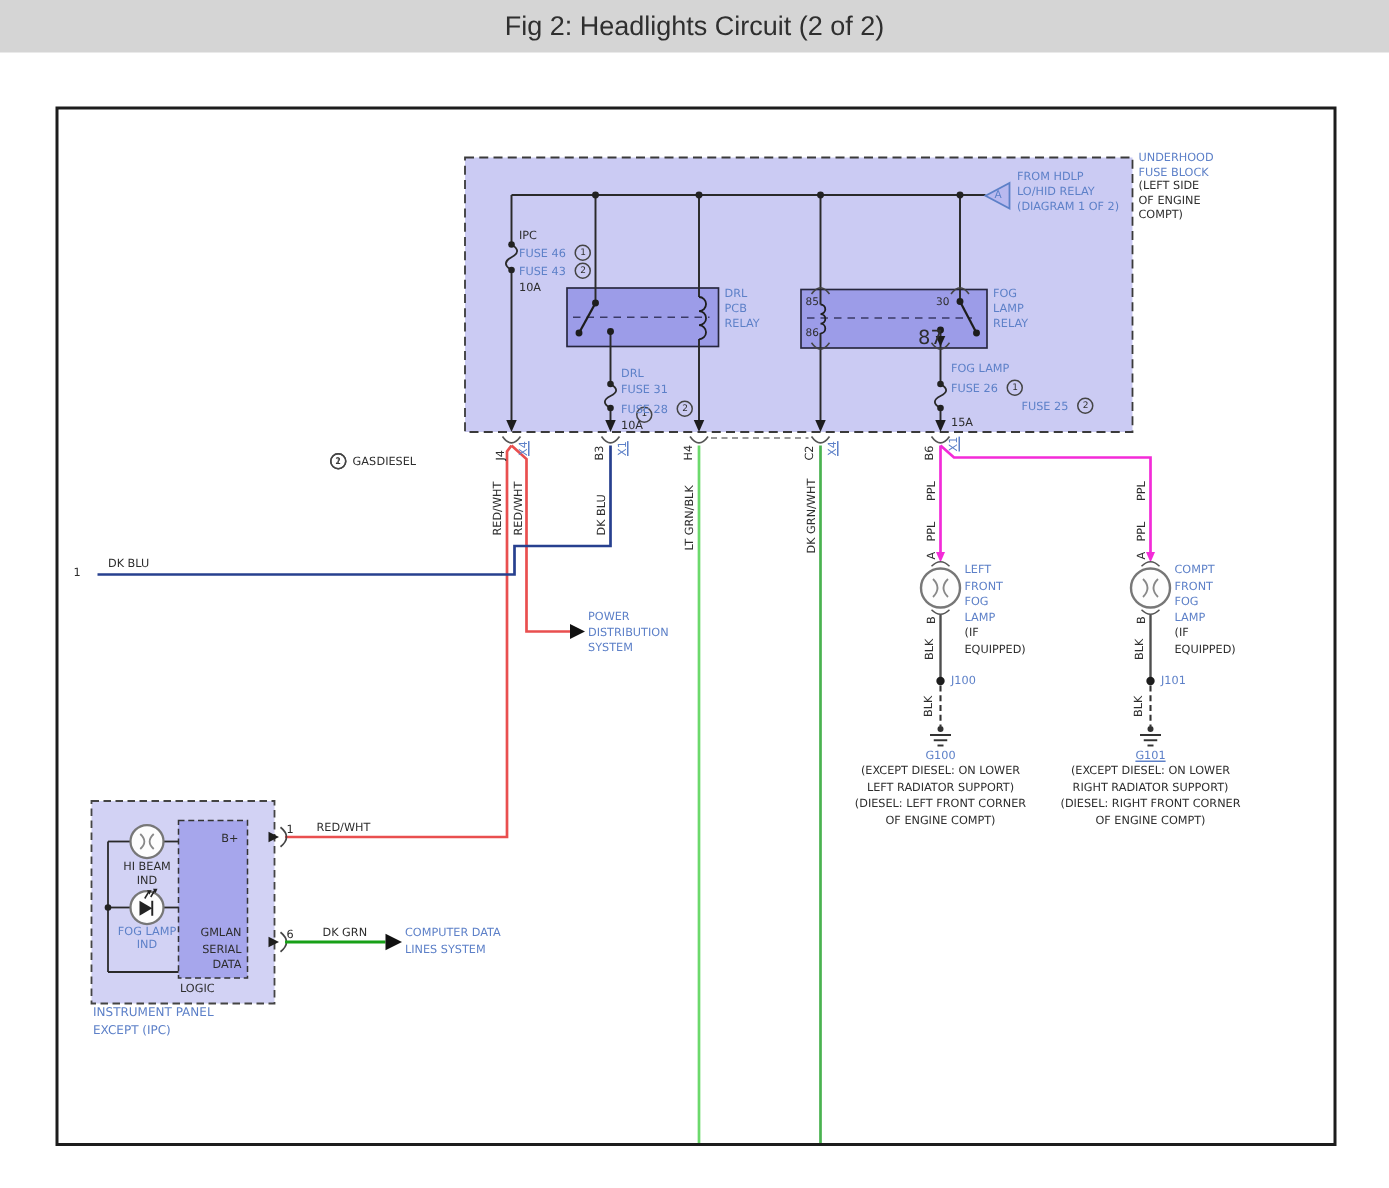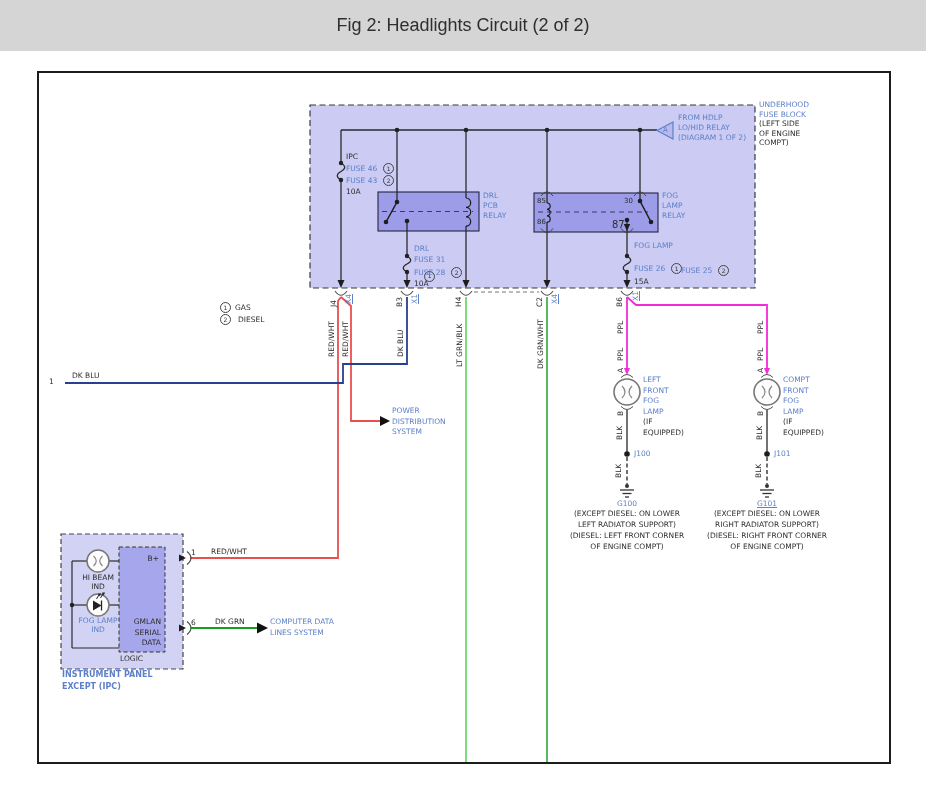--- a/index.html
+++ b/index.html
@@ -1,36 +1,36 @@
 <!DOCTYPE html>
 <html><head>
 <meta charset="utf-8">
 <style>
   html,body{margin:0;padding:0;background:#fff;}
   #page{position:relative;width:926px;height:792px;background:#ffffff;overflow:hidden;
         font-family:"DejaVu Sans",sans-serif;}
-  #titlebar{position:absolute;left:0;top:0;width:926px;height:51px;background:#d5d5d5;
+  #titlebar{position:absolute;left:0;top:0;width:926px;height:35px;background:#d5d5d5;
             display:flex;align-items:center;justify-content:center;}
   #titlebar .t{font-family:"Liberation Sans",sans-serif;font-size:18px;color:#2f2f2f;}
   #frame{position:absolute;left:37px;top:71px;width:850px;height:689px;border:2px solid #1c1c1c;background:#fff;}
   svg{position:absolute;left:0;top:0;}
   .lbl{position:absolute;font-size:7.5px;color:#2d2d2d;white-space:nowrap;line-height:1.3;}
   .s8{font-size:8px;}
   .blue{color:#5d80c8;}
   .vlbl{transform:rotate(-90deg);transform-origin:0 0;}
   .ul{text-decoration:underline;}
   .ctr{transform:translateX(-50%);text-align:center;}
   .frow{display:flex;align-items:center;gap:6px;}
   .circ{display:inline-flex;align-items:center;justify-content:center;width:9px;height:9px;
         border:1px solid #444;border-radius:50%;font-size:6px;color:#333;flex:0 0 auto;background:transparent;}
   .lh95 div{line-height:9.5px;}
   .lh10 div{line-height:10px;}
   .lh105 div{line-height:10.5px;}
   .lh11 div{line-height:11px;}
-  .lh12 div{line-height:12px;font-weight:bold;}
+  .lh12 div{line-height:12px;}
 </style>
 </head>
 <body>
 
 <div id="page">
 
   <div id="titlebar">
     <span class="t">Fig 2: Headlights Circuit (2 of 2)</span>
   </div>
 
@@ -251,49 +251,49 @@
     <div>RELAY</div>
   </div>
   <div class="lbl blue lh10" style="left:662px;top:191px;">
     <div>FOG</div>
     <div>LAMP</div>
     <div>RELAY</div>
   </div>
   <div class="lbl" style="left:537px;top:197px;font-size:7px;">85</div>
   <div class="lbl" style="left:537px;top:218px;font-size:7px;">86</div>
   <div class="lbl" style="left:624px;top:197px;font-size:7px;">30</div>
-  <div class="lbl" style="left:612px;top:218px;font-size:10px;">87</div>
+  <div class="lbl" style="left:612px;top:218px;font-size:13px;">87</div>
 
   <div class="lbl blue" style="left:414px;top:244px;">DRL</div>
   <div class="lbl frow" style="left:414px;top:255px;flex-direction:column;">
     <span class="blue">FUSE 31</span>
     <span class="circ">1</span>
   </div>
   <div class="lbl frow" style="left:414px;top:267px;">
     <span class="blue">FUSE 28</span>
     <span class="circ">2</span>
   </div>
   <div class="lbl" style="left:414px;top:279px;">10A</div>
 
   <div class="lbl blue" style="left:634px;top:241px;">FOG LAMP</div>
-  <div class="lbl frow" style="left:634px;top:263px;">
+  <div class="lbl frow" style="left:634px;top:253px;">
     <span class="blue">FUSE 26</span>
     <span class="circ">1</span>
   </div>
   <div class="lbl frow" style="left:634px;top:265px;margin-left:47px;">
     <span class="blue">FUSE 25</span>
     <span class="circ">2</span>
   </div>
   <div class="lbl" style="left:634px;top:277px;">15A</div>
 
   <div class="lbl frow" style="left:220px;top:302px;gap:4px;">
     <span class="circ">1</span>
     <span>GAS</span>
   </div>
-  <div class="lbl frow" style="left:220px;top:314px;gap:7px;">
+  <div class="lbl frow" style="left:220px;top:302px;gap:20px;">
     <span class="circ">2</span>
     <span>DIESEL</span>
   </div>
 
   <div class="lbl vlbl" style="left:329px;top:307px;">J4</div>
   <div class="lbl vlbl blue ul" style="left:344px;top:304px;">X4</div>
   <div class="lbl vlbl" style="left:395px;top:307px;">B3</div>
   <div class="lbl vlbl blue ul" style="left:410px;top:304px;">X1</div>
   <div class="lbl vlbl" style="left:454px;top:307px;">H4</div>
   <div class="lbl vlbl" style="left:535px;top:307px;">C2</div>

